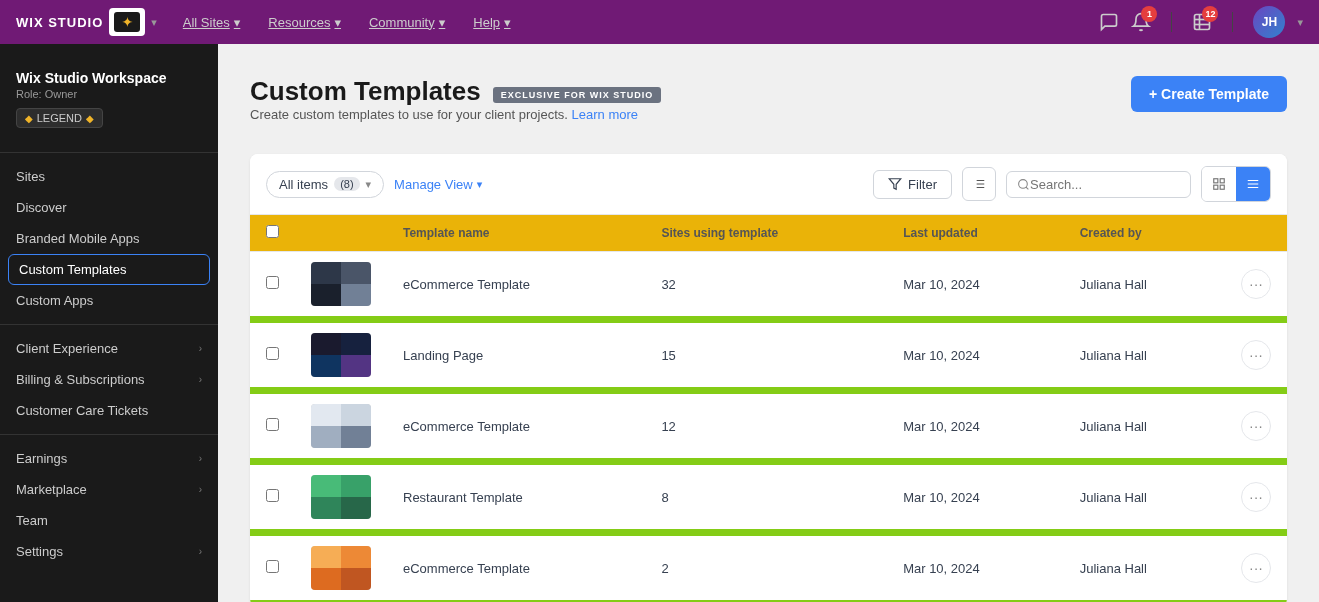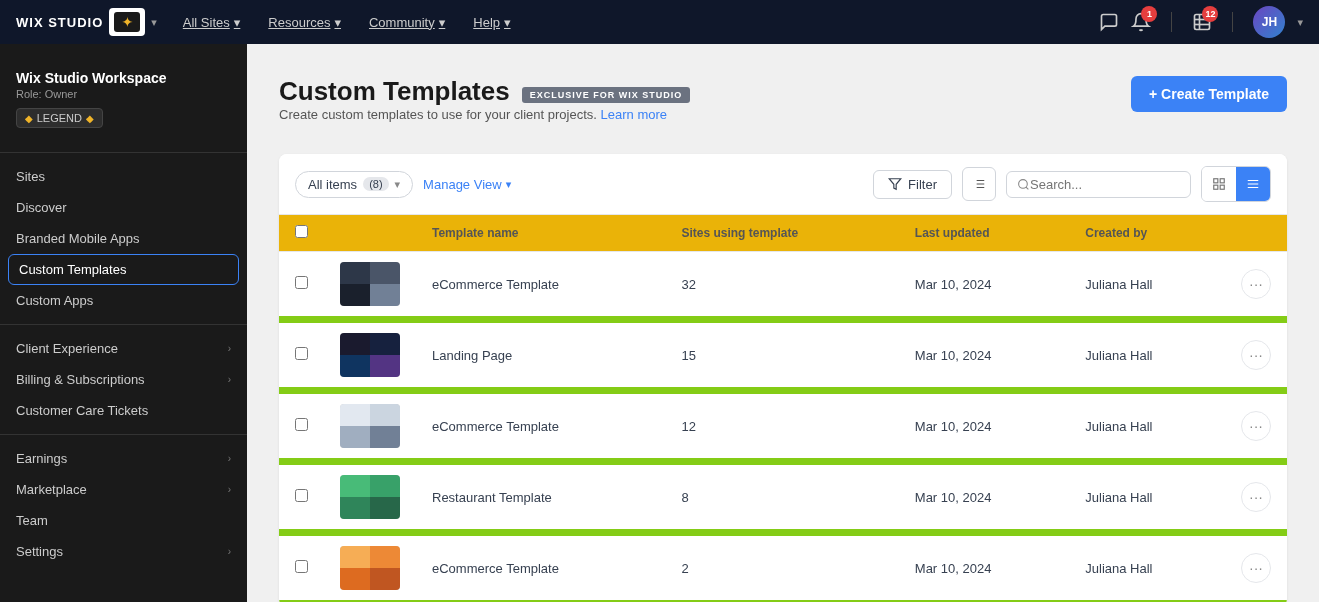--- a/index.html
+++ b/index.html
@@ -1,20 +1,20 @@
 <!DOCTYPE html>
 <html><head>
   <meta charset="utf-8">
   <style>
     * { box-sizing: border-box; margin: 0; padding: 0; }
     body { font-family: 'Helvetica Neue', Arial, sans-serif; background: #f5f5f5; overflow: hidden; }
 
     
     .top-nav {
-      background: #0f172a;
+      background: #701a75;
       color: #fff;
       height: 44px;
       display: flex;
       align-items: center;
       padding: 0 16px;
       gap: 8px;
       position: fixed;
       top: 0; left: 0; right: 0;
       z-index: 100;
     }
@@ -103,21 +103,21 @@
 
     
     .layout {
       display: flex;
       margin-top: 44px;
       height: calc(100vh - 44px);
     }
 
     
     .sidebar {
-      width: 247px;
+      width: 218px;
       background: #1a1a1a;
       color: #ccc;
       flex-shrink: 0;
       padding: 16px 0;
       overflow-y: auto;
     }
     .workspace-section {
       padding: 10px 16px 16px;
     }
     .workspace-name {

